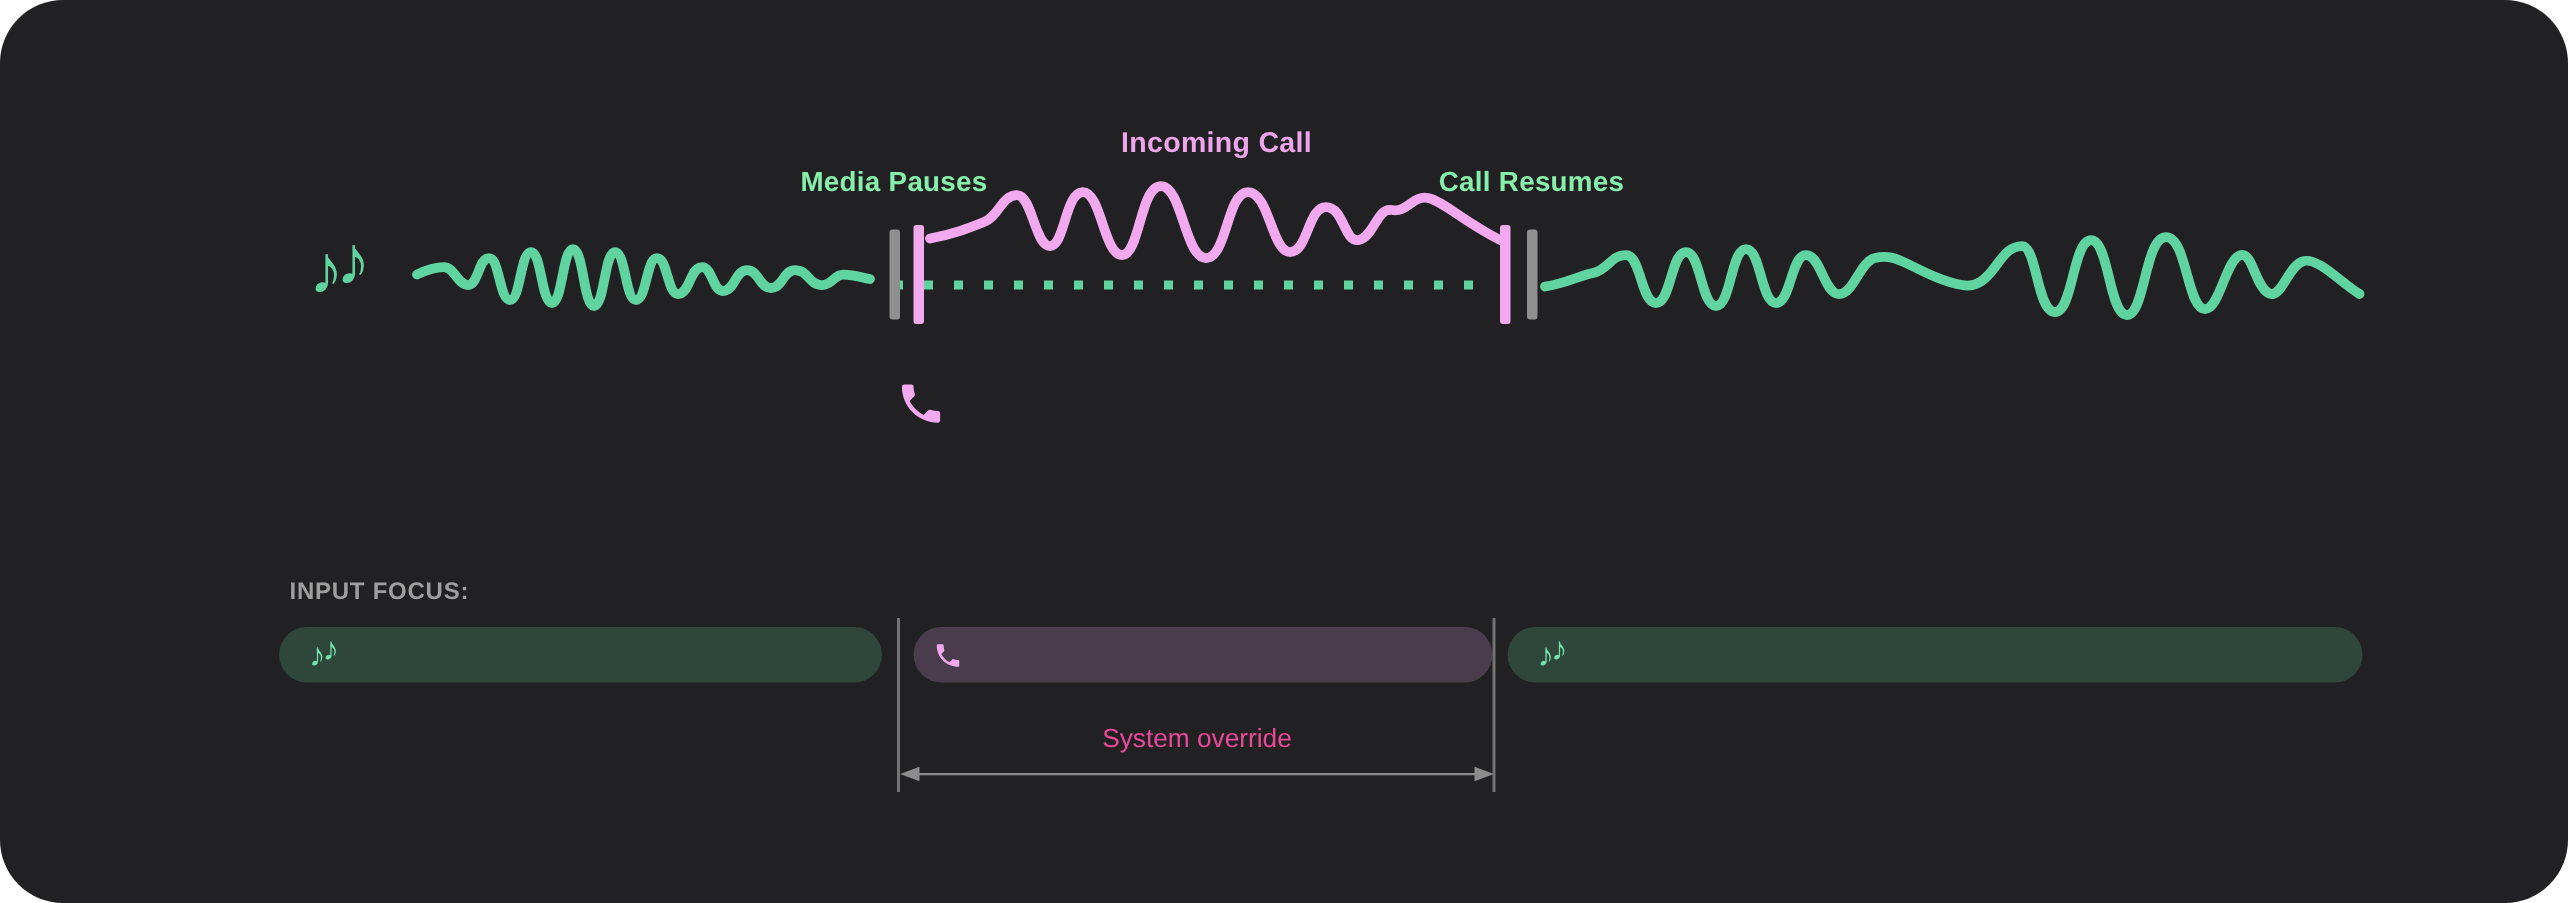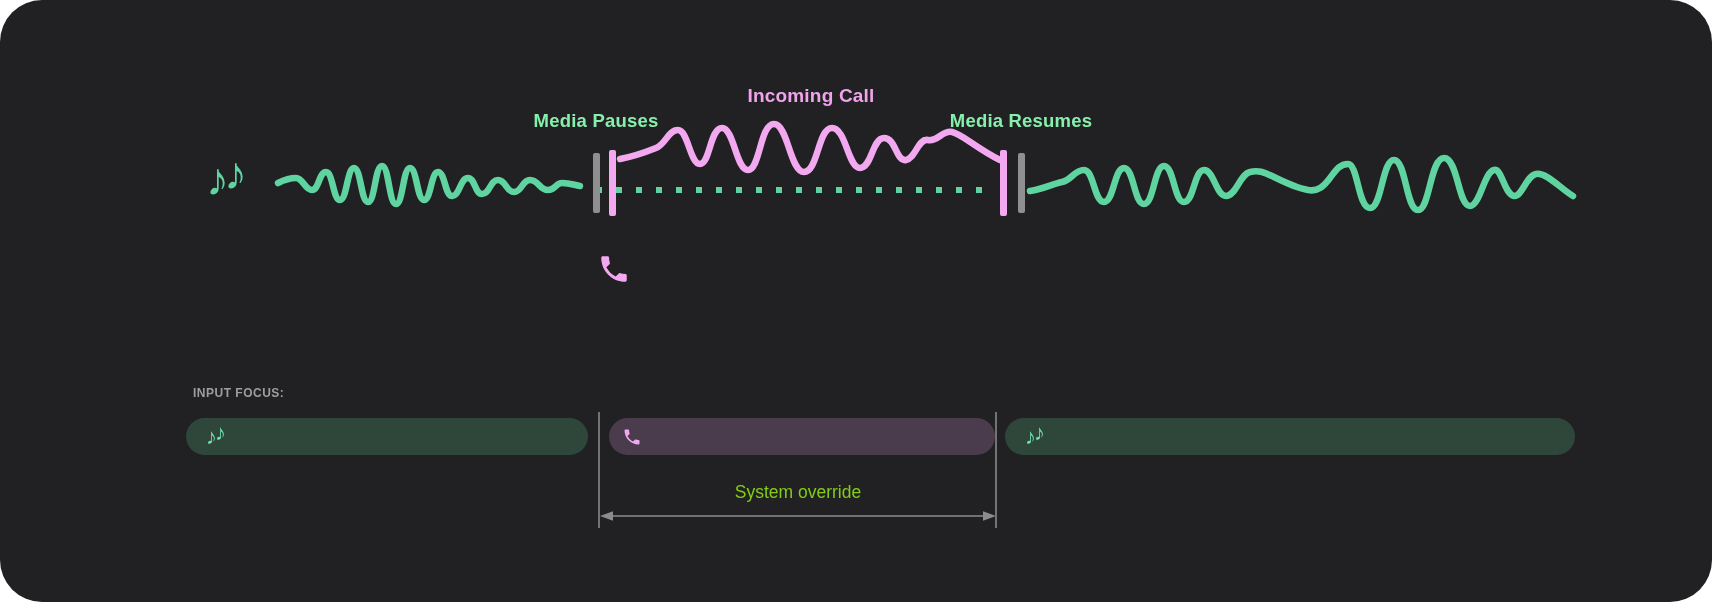--- a/index.html
+++ b/index.html
@@ -31,49 +31,49 @@
   .notes .n2{transform:translateY(-6px);}
   .notes-big{left:206px;top:156px;font-size:46px;letter-spacing:-5px;}
   .notes-small{position:static;font-size:22px;letter-spacing:-2px;color:#6fe2ad;}
   .notes-small .n2{transform:translateY(-4px);}
   
   .phone-big{left:597px;top:252px;width:34px;height:34px;color:#f3a9f0;}
   .phone-small{width:20px;height:20px;color:#f3a9f0;flex:0 0 auto;}
   .phone-big svg,.phone-small svg{width:100%;height:100%;display:block;}
   
   .focus-label{
-    position:absolute;left:193px;top:386px;font-size:12px;font-weight:bold;
+    position:absolute;left:193px;top:386px;font-size:16px;font-weight:bold;
     color:#9e9e9e;letter-spacing:.5px;
   }
   .focus-seg{
     position:absolute;top:418px;height:37px;border-radius:19px;
     display:flex;align-items:center;box-sizing:border-box;
   }
   .focus-seg.media{background:#2f463b;padding-left:20px;}
   .focus-seg.call{background:#4a3c4d;padding-left:13px;}
   .seg1{left:186px;width:402px;}
   .seg2{left:609px;width:386px;}
   .seg3{left:1005px;width:570px;}
   .guide{position:absolute;top:412px;width:1.5px;height:116px;background:#737373;}
   .guide.g1{left:598px;}
   .guide.g2{left:995px;}
   .override-label{
     position:absolute;left:798px;top:482px;transform:translateX(-50%);
-    font-size:17.5px;color:#84cc16;white-space:nowrap;
+    font-size:17.5px;color:#ec4899;white-space:nowrap;
   }
   .arrow-wrap{position:absolute;left:599px;top:509px;width:398px;height:14px;}
 </style>
 </head>
 <body>
 
 <div class="panel">
 
   <div class="evt-label" style="left:596px;top:110px">Media Pauses</div>
   <div class="evt-label pink" style="left:811px;top:85px">Incoming Call</div>
-  <div class="evt-label" style="left:1021px;top:110px">Media Resumes</div>
+  <div class="evt-label" style="left:1021px;top:110px">Call Resumes</div>
 
   <div class="notes notes-big">
     <span class="n1">♪</span>
       <span class="n2">♪</span>
   </div>
 
   <div class="dotted"></div>
 
   <svg class="wave-layer" viewBox="0 0 1712 602" aria-hidden="true">
     <path d="M278,183 C284,180 290,178 296,178 C303,178 305,190 312,190 C319,190 319,172 326,172 C333,172 333,200 340,200 C347,200 347,168 354,168 C361,168 361,202 368,202 C375,202 375,166 382,166 C389,166 389,204 396,204 C403,204 403,168 410,168 C417,168 417,200 424,200 C431,200 431,172 438,172 C445,172 445,196 452,196 C460,196 460,178 468,178 C475,178 475,194 482,194 C490,194 490,180 498,180 C506,180 506,192 514,192 C522,192 522,180 530,180 C539,180 539,190 548,190 C555,190 556,183 562,183 C570,183 574,185 580,186" fill="none" stroke="#5fd4a1" stroke-width="6.5" stroke-linecap="round"></path>

